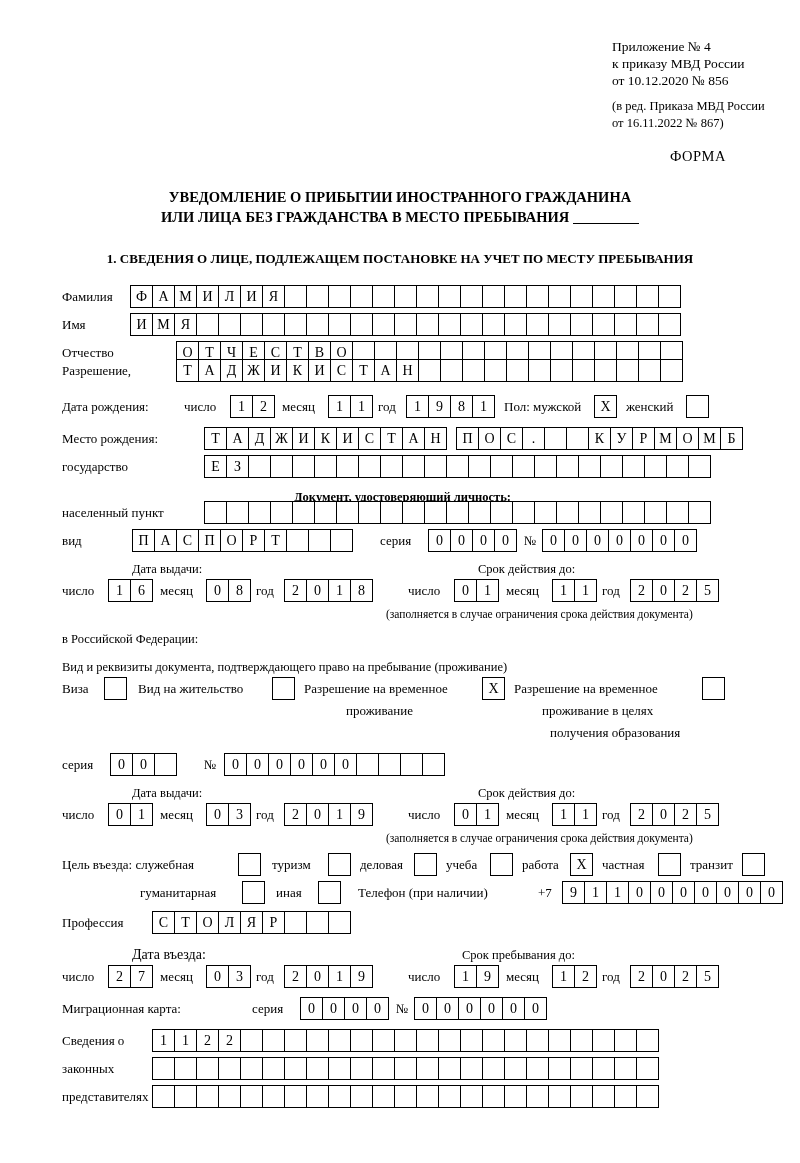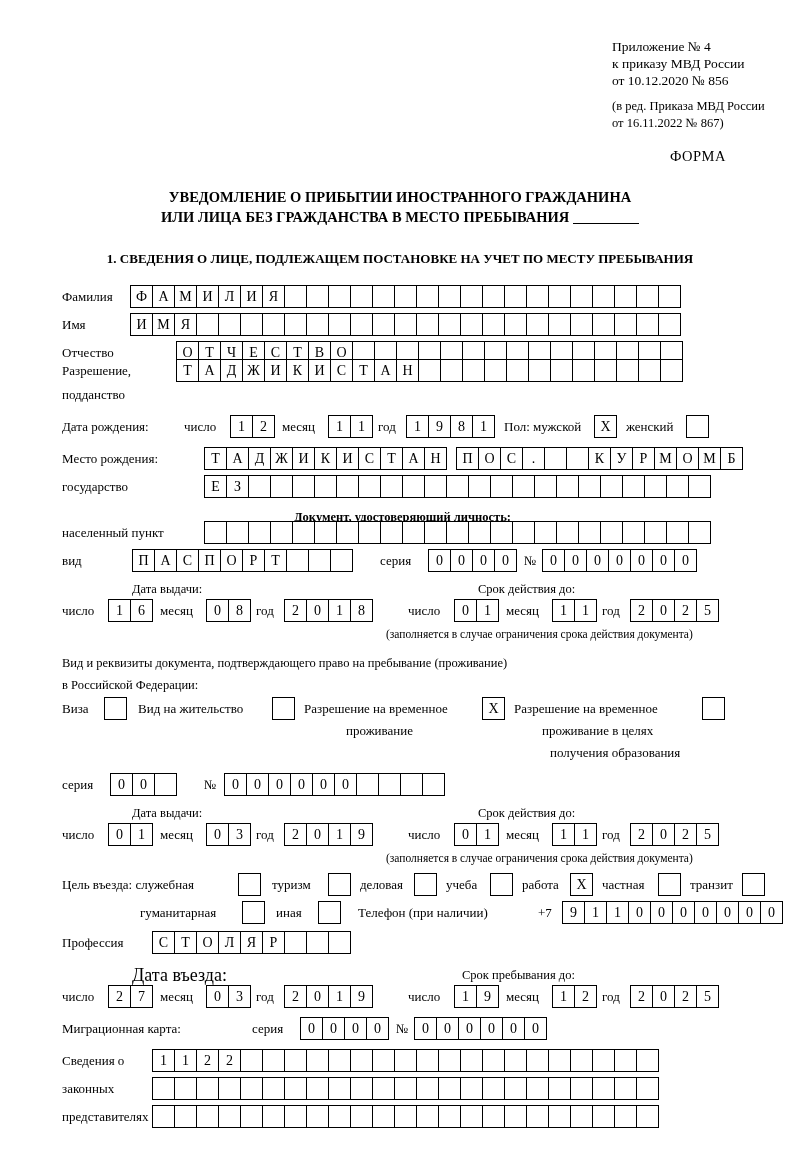--- a/index.html
+++ b/index.html
@@ -230,23 +230,20 @@
         <span class="cell" style="width: 23px;"></span>
         <span class="cell" style="width: 23px;"></span>
         <span class="cell" style="width: 23px;"></span>
         <span class="cell" style="width: 23px;"></span>
         <span class="cell" style="width: 23px;"></span>
         <span class="cell" style="width: 23px;"></span>
         <span class="cell" style="width: 23px;"></span>
         <span class="cell" style="width: 23px;"></span>
       </span>
   </div>
-  <div class="row" style="height:18px">
-    <span class="lbl" style="left:6px;line-height:16px">подданство</span>
-  </div>
 
   <div class="row" style="margin-top:10px">
     <span class="lbl" style="left:6px">Дата рождения:</span>
     <span class="lbl" style="left:128px">число</span>
     <span class="cells" id="c-birth-day" style="left:174px">
         <span class="cell" style="width: 23px;">1</span>
         <span class="cell" style="width: 23px;">2</span>
       </span>
     <span class="lbl" style="left:226px">месяц</span>
     <span class="cells" id="c-birth-month" style="left:272px">
@@ -431,25 +428,25 @@
         <span class="cell" style="width: 23px;">2</span>
         <span class="cell" style="width: 23px;">0</span>
         <span class="cell" style="width: 23px;">2</span>
         <span class="cell" style="width: 23px;">5</span>
       </span>
   </div>
   <div class="row" style="height:18px">
     <span class="lbl tiny-txt" style="left:330px;line-height:14px">(заполняется в случае ограничения срока действия документа)</span>
   </div>
 
+  <div class="row" style="height:22px">
+    <span class="lbl" style="left:6px;font-size:12.5px">в Российской Федерации:</span>
+  </div>
   <div class="row" style="height:20px;margin-top:6px">
     <span class="lbl" style="left:6px;font-size:12.5px">Вид и реквизиты документа, подтверждающего право на пребывание (проживание)</span>
-  </div>
-  <div class="row" style="height:22px">
-    <span class="lbl" style="left:6px;font-size:12.5px">в Российской Федерации:</span>
   </div>
 
   <div class="row" style="height:24px">
     <span class="lbl" style="left:6px">Виза</span>
     <span class="cells" id="c-visa" style="left:48px">
         <span class="cell" style="width: 23px;"></span>
       </span>
     <span class="lbl" style="left:82px">Вид на жительство</span>
     <span class="cells" id="c-residence" style="left:216px">
         <span class="cell" style="width: 23px;"></span>
@@ -602,21 +599,21 @@
         <span class="cell" style="width: 23px;">Л</span>
         <span class="cell" style="width: 23px;">Я</span>
         <span class="cell" style="width: 23px;">Р</span>
         <span class="cell" style="width: 23px;"></span>
         <span class="cell" style="width: 23px;"></span>
         <span class="cell" style="width: 23px;"></span>
       </span>
   </div>
 
   <div class="row" style="height:20px;margin-top:6px">
-    <span class="lbl" style="left:76px;font-size:18px">Дата въезда:</span>
+    <span class="lbl" style="left:76px;font-size:14px">Дата въезда:</span>
     <span class="lbl" style="left:406px;font-size:12.5px">Срок пребывания до:</span>
   </div>
   <div class="row">
     <span class="lbl" style="left:6px">число</span>
     <span class="cells" id="c-entry-day" style="left:52px">
         <span class="cell" style="width: 23px;">2</span>
         <span class="cell" style="width: 23px;">7</span>
       </span>
     <span class="lbl" style="left:104px">месяц</span>
     <span class="cells" id="c-entry-month" style="left:150px">

